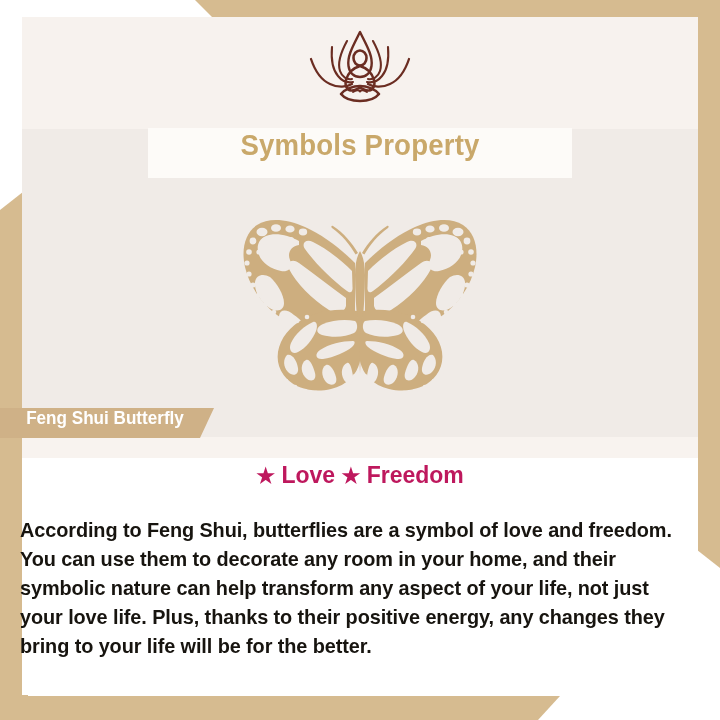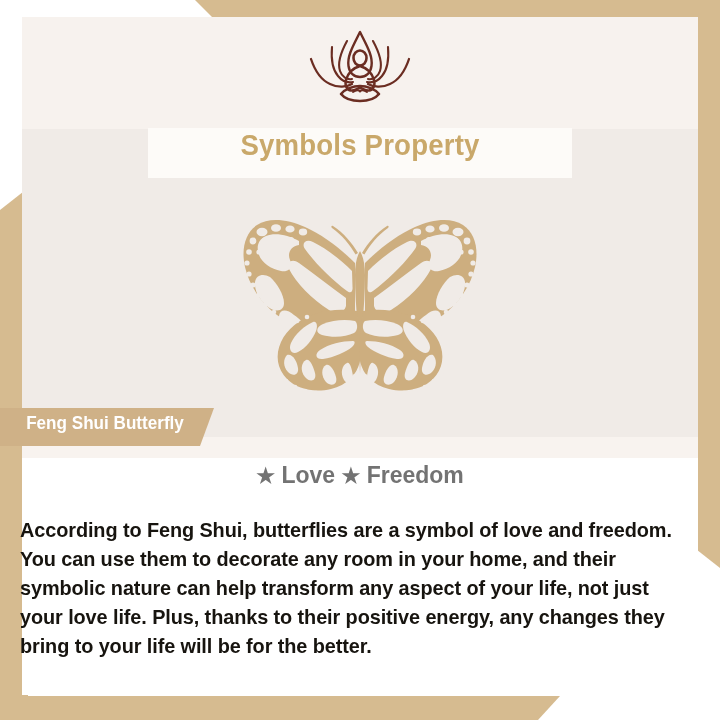--- a/index.html
+++ b/index.html
@@ -116,44 +116,44 @@
     width: 720px;
     text-align: center;
   }
 
   
   .label-banner {
     position: absolute;
     left: 0; top: 408px;
     height: 30px;
     background: #cfb187;
-    padding: 0 26px 8px 22px;
+    padding: 0 26px 0 22px;
     display: flex;
-    align-items: center;
+    align-items: flex-start;
     clip-path: polygon(0 0, 100% 0, calc(100% - 14px) 100%, 0 100%);
   }
   .label-text {
     font-family: "Liberation Sans Narrow", "Liberation Sans", sans-serif;
     font-weight: 700;
     font-size: 18px;
     color: #ffffff;
     white-space: nowrap;
     transform: scaleX(0.95);
   }
 
   
   .love-heading {
     position: absolute;
     left: 0; top: 462px;
     width: 720px;
     text-align: center;
     font-family: "Liberation Sans Narrow", "Liberation Sans", sans-serif;
     font-weight: 700;
     font-size: 23px;
-    color: #737373;
+    color: #be185d;
     white-space: nowrap;
   }
   .love-heading .star { font-size: 21px; }
 
   
   .body-copy {
     position: absolute;
     left: 20px; top: 494px;
     width: 684px;
     font-family: "Liberation Sans Narrow", "Liberation Sans", sans-serif;

